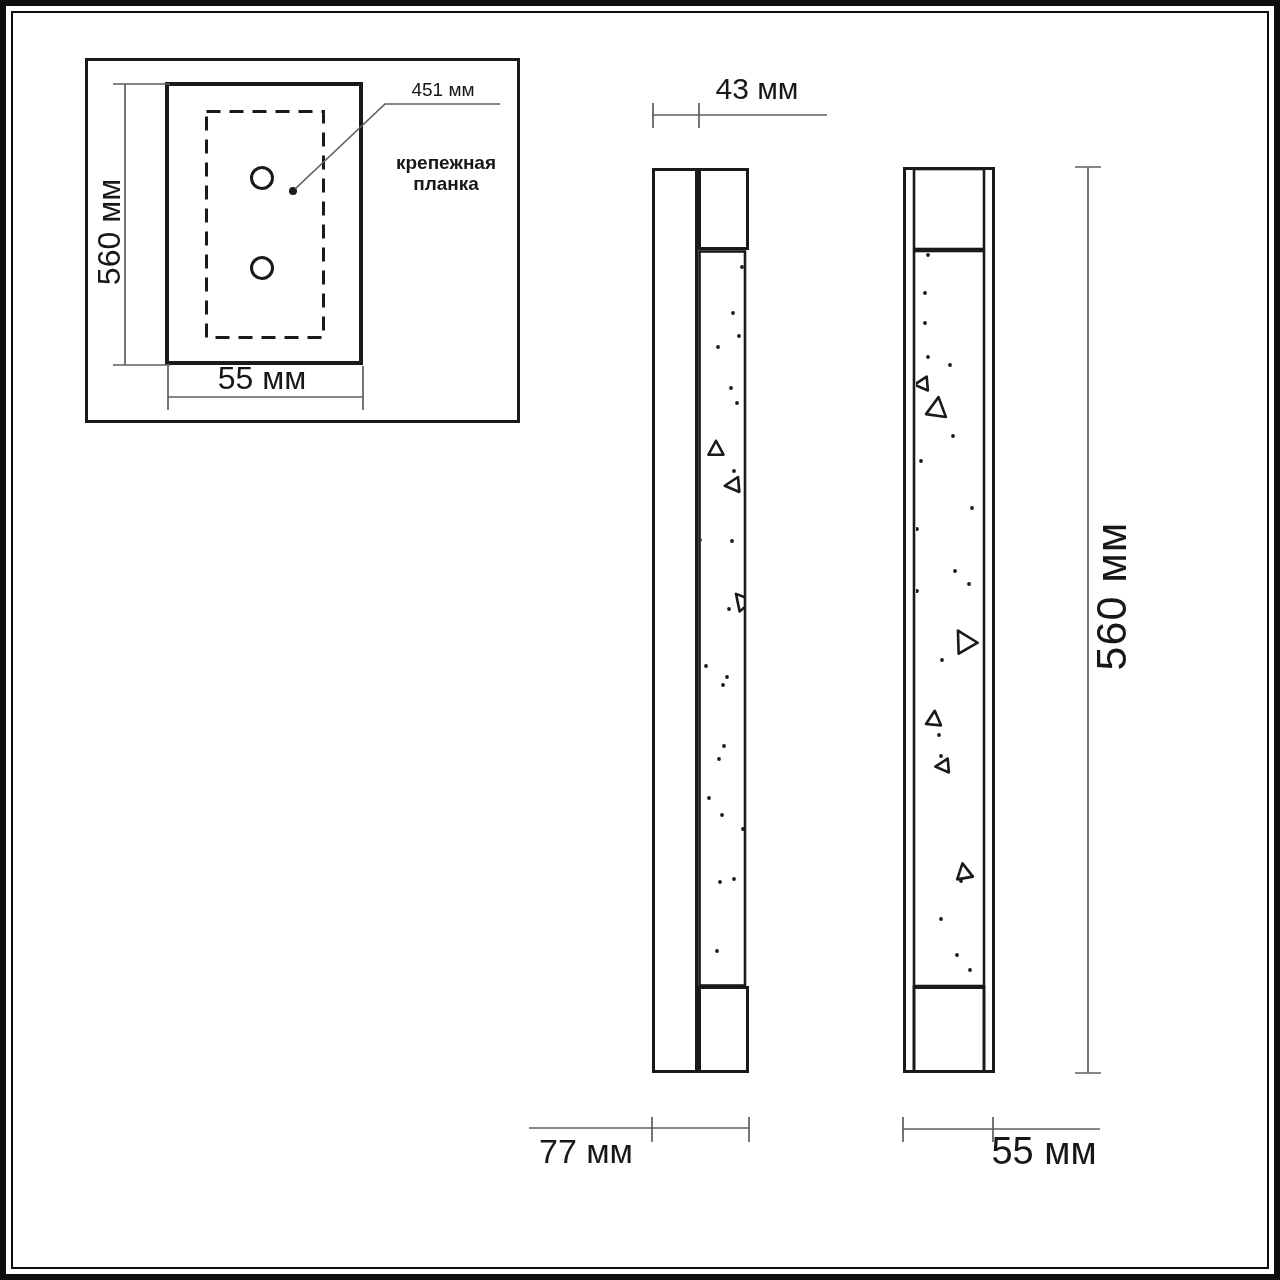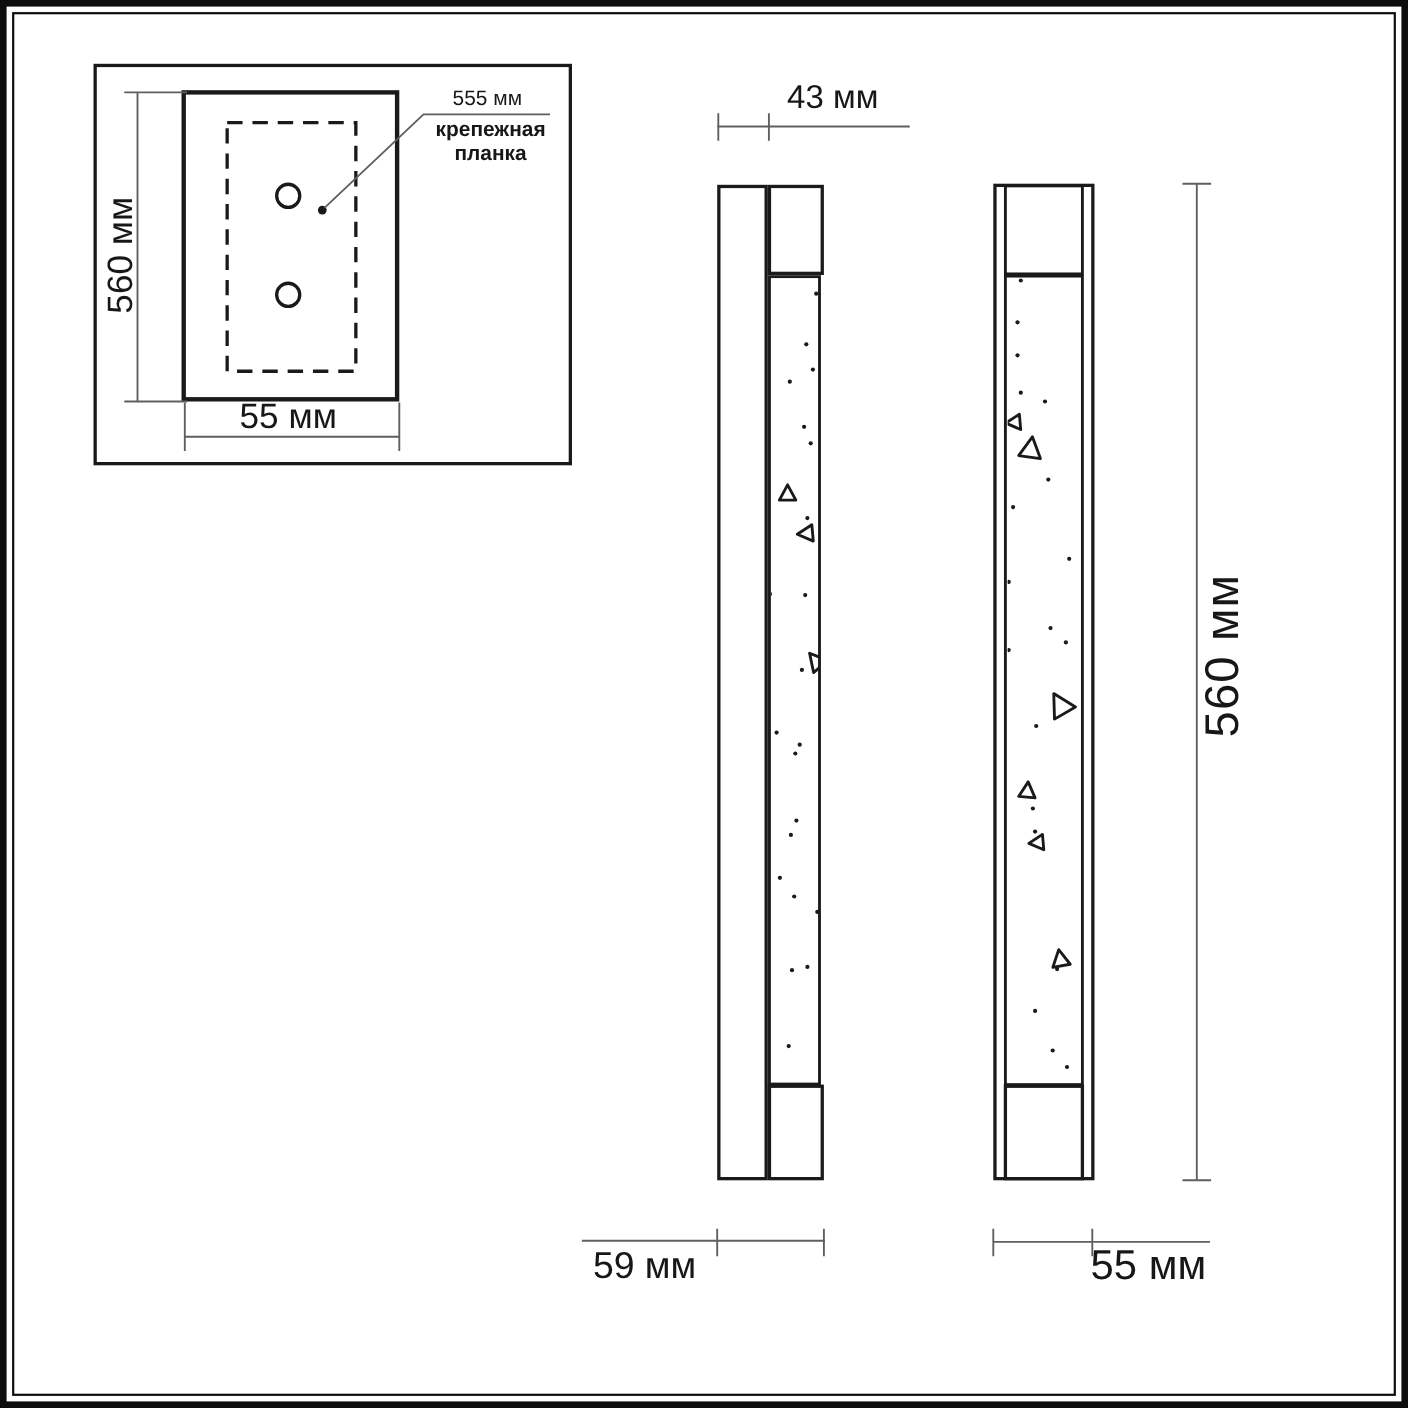--- a/index.html
+++ b/index.html
@@ -7,21 +7,21 @@
     position:relative;width:1280px;height:1280px;background:#ffffff;
     font-family:"Liberation Sans", sans-serif;color:#171717;overflow:hidden;
   }
   .outer-border{position:absolute;inset:0;border:6px solid #0d0d0d;}
   .inner-border{position:absolute;inset:11px;border:2px solid #0d0d0d;}
   .linework{position:absolute;left:0;top:0;}
   .lbl{
     position:absolute;text-align:center;white-space:nowrap;
     color:#171717;line-height:1.1;
   }
-  .lbl.wrap{white-space:normal;}
+  .lbl.wrap{white-space:normal;margin-top:44px;}
   .rot{transform:rotate(-90deg);transform-origin:center center;}
   .dim-lg{font-size:34px;}
   .f28{font-size:30px;}
   .f55f{font-size:38px;}
   .f560f{font-size:43px;letter-spacing:1px;}
   .f-inset{font-size:32px;}
   .f-note{font-size:19px;}
   .bold{font-weight:600;}
 </style>
 </head>
@@ -129,24 +129,24 @@
       <path d="M903,1129 H1100 M903,1117 V1142 M993,1117 V1142" fill="none" stroke="#5f5f5f" stroke-width="1.7"></path>
 
       <path d="M1088,167 V1073 M1075,167 H1101 M1075,1073 H1101" fill="none" stroke="#5f5f5f" stroke-width="1.7"></path>
     </g>
   </svg>
 
   <div class="lbl rot f-inset" style="left:40px;top:214px;width:140px;height:36px;">560 мм</div>
 
   <div class="lbl f-inset" style="left:192px;top:361px;width:140px;height:36px;">55 мм</div>
 
-  <div class="lbl f-note" style="left:373px;top:80px;width:140px;">555 мм</div>
+  <div class="lbl f-note" style="left:373px;top:80px;width:140px;">451 мм</div>
 
   <div class="lbl wrap f-note bold" style="left:385px;top:109px;width:122px;">крепежная планка</div>
 
   <div class="lbl f28" style="left:687px;top:72px;width:140px;">43 мм</div>
 
-  <div class="lbl dim-lg" style="left:516px;top:1133px;width:140px;">59 мм</div>
+  <div class="lbl dim-lg" style="left:516px;top:1133px;width:140px;">77 мм</div>
 
   <div class="lbl f55f" style="left:974px;top:1131px;width:140px;">55 мм</div>
 
   <div class="lbl rot f560f" style="left:1012px;top:572px;width:200px;height:48px;">560 мм</div>
 </div>
 
 </body></html>

